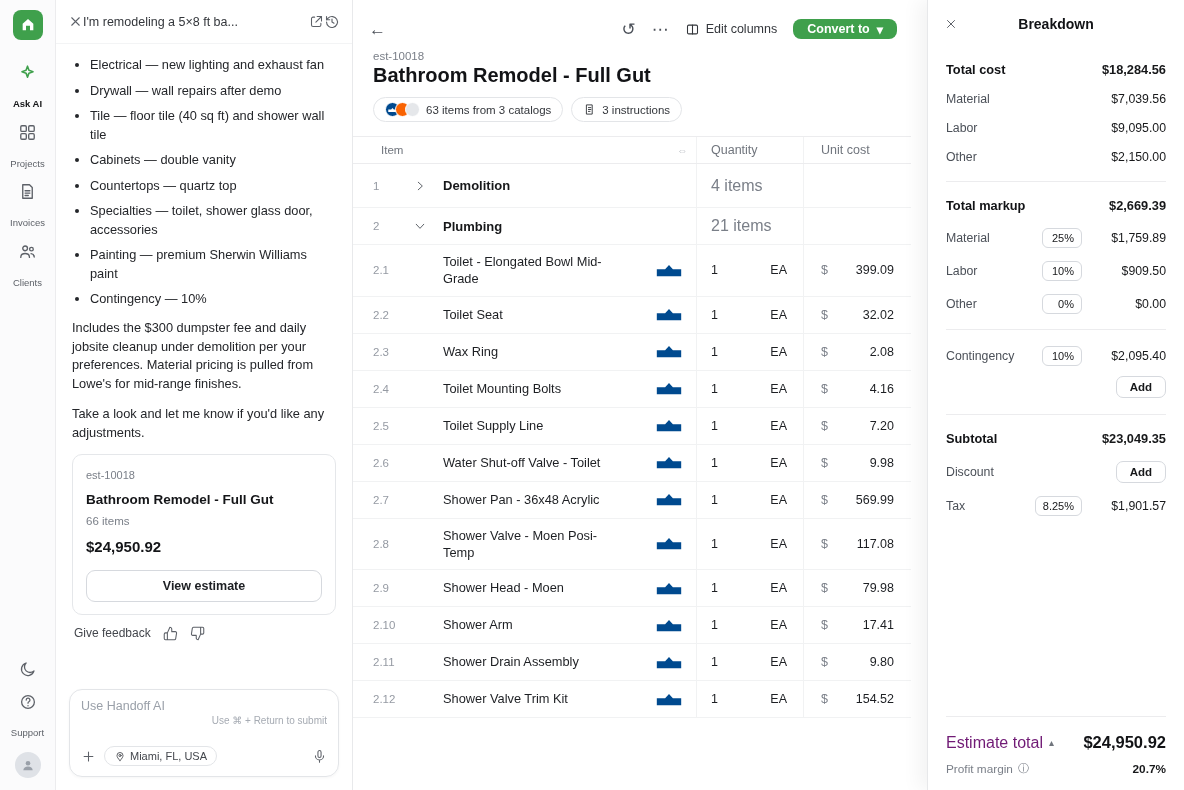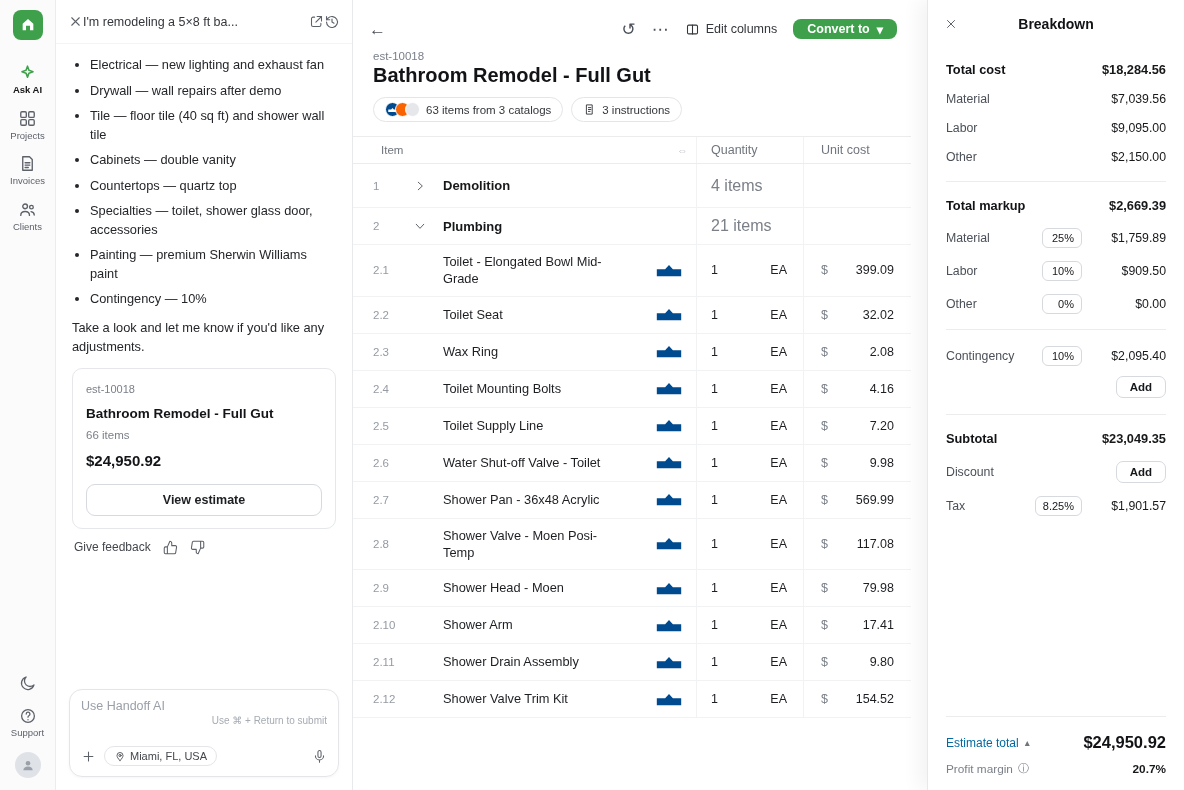--- a/index.html
+++ b/index.html
@@ -6,21 +6,21 @@
   html,body{width:1184px;height:790px;overflow:hidden}
   body{font-family:"Liberation Sans",sans-serif;color:#1d1f23;background:#fff;font-size:13px}
   .app{display:flex;width:1184px;height:790px}
   svg{display:block}
   .ic{stroke:currentColor;fill:none;stroke-width:1.7;stroke-linecap:round;stroke-linejoin:round}
   button{font-family:inherit;background:none;border:none;cursor:pointer;color:inherit}
 
   
   .rail{width:56px;flex:none;background:#fbfbfc;border-right:1px solid #ececee;display:flex;flex-direction:column;align-items:center;padding:10px 0 12px}
   .logo{width:30px;height:30px;border-radius:8px;background:#3fa04c;display:flex;align-items:center;justify-content:center;margin-bottom:16px;flex:none}
-  .nav-item{display:flex;flex-direction:column;align-items:center;gap:3px;padding:7px 0;width:100%;cursor:pointer;color:#5d6168;font-size:9.5px}
+  .nav-item{display:flex;flex-direction:column;align-items:center;gap:17px;padding:7px 0;width:100%;cursor:pointer;color:#5d6168;font-size:9.5px}
   .nav-item span{line-height:1}
   .nav-item.active{color:#17181a;font-weight:700}
   .nav-item.active .ic{color:#3fa04c;stroke-width:2}
   .rail .spacer{flex:1}
   .rail .icon-only{padding:8px 0;color:#5d6168;cursor:pointer}
   .avatar{width:26px;height:26px;border-radius:50%;background:#dfe2e7;color:#8b909a;display:flex;align-items:center;justify-content:center;margin-top:8px;cursor:pointer}
 
   
   .chat{width:297px;flex:none;background:#fff;border-right:1px solid #e8e9eb;display:flex;flex-direction:column}
   .chat-head{height:44px;flex:none;display:flex;align-items:center;padding:0 12px;border-bottom:1px solid #f3f4f5;color:#5d6168}
@@ -93,21 +93,21 @@
   .bd-row.strong .v{font-weight:700}
   .mk{display:flex;align-items:center;margin-bottom:13px;font-size:12.3px;color:#4b5058}
   .mk .lbl{flex:1}
   .pct{border:1px solid #d6d9de;border-radius:6px;padding:3px 7px;font-size:11px;color:#17181a;margin-right:10px;min-width:40px;text-align:right;cursor:text}
   .mk .val{min-width:74px;text-align:right;color:#17181a}
   .add-row{display:flex;justify-content:flex-end;margin:-3px 0 14px}
   .add-btn{border:1px solid #d6d9de;border-radius:7px;padding:4px 13px;font-size:11.5px;font-weight:700;color:#17181a;background:#fff}
   .bd hr{border:none;border-top:1px solid #ececee;margin:2px 0 16px}
   .bd-bottom{margin-top:auto}
   .total-row{display:flex;align-items:center;margin-bottom:9px}
-  .total-row .lbl{font-size:12px;color:#0369a1}
+  .total-row .lbl{font-size:16px;color:#701a75}
   .total-row .chev{margin-left:6px;color:#70757d;font-size:10px}
   .total-row .big{margin-left:auto;font-size:16.5px;font-weight:700;color:#121316}
   .pm{display:flex;align-items:center;font-size:11.8px;color:#7a7f88}
   .pm .info{margin-left:5px;font-size:11px}
   .pm .v{margin-left:auto;color:#17181a;font-weight:600}
   .disc-row{display:flex;align-items:center;justify-content:space-between;margin-bottom:13px;font-size:12.3px;color:#4b5058}
 </style>
 </head>
 <body>
 
@@ -199,20 +199,21 @@
       <ul>
         <li>Electrical — new lighting and exhaust fan</li>
         <li>Drywall — wall repairs after demo</li>
         <li>Tile — floor tile (40 sq ft) and shower wall tile</li>
         <li>Cabinets — double vanity</li>
         <li>Countertops — quartz top</li>
         <li>Specialties — toilet, shower glass door, accessories</li>
         <li>Painting — premium Sherwin Williams paint</li>
         <li>Contingency — 10%</li>
       </ul>
+      <p>Includes the $300 dumpster fee and daily jobsite cleanup under demolition per your preferences. Material pricing is pulled from Lowe's for mid-range finishes.</p>
       <p>Take a look and let me know if you'd like any adjustments.</p>
 
       <div class="est-card">
         <div class="card-ref">est-10018</div>
         <div class="card-title">Bathroom Remodel - Full Gut</div>
         <div class="card-items">66 items</div>
         <div class="card-total">$24,950.92</div>
         <button class="view-btn">View estimate</button>
       </div>
 

